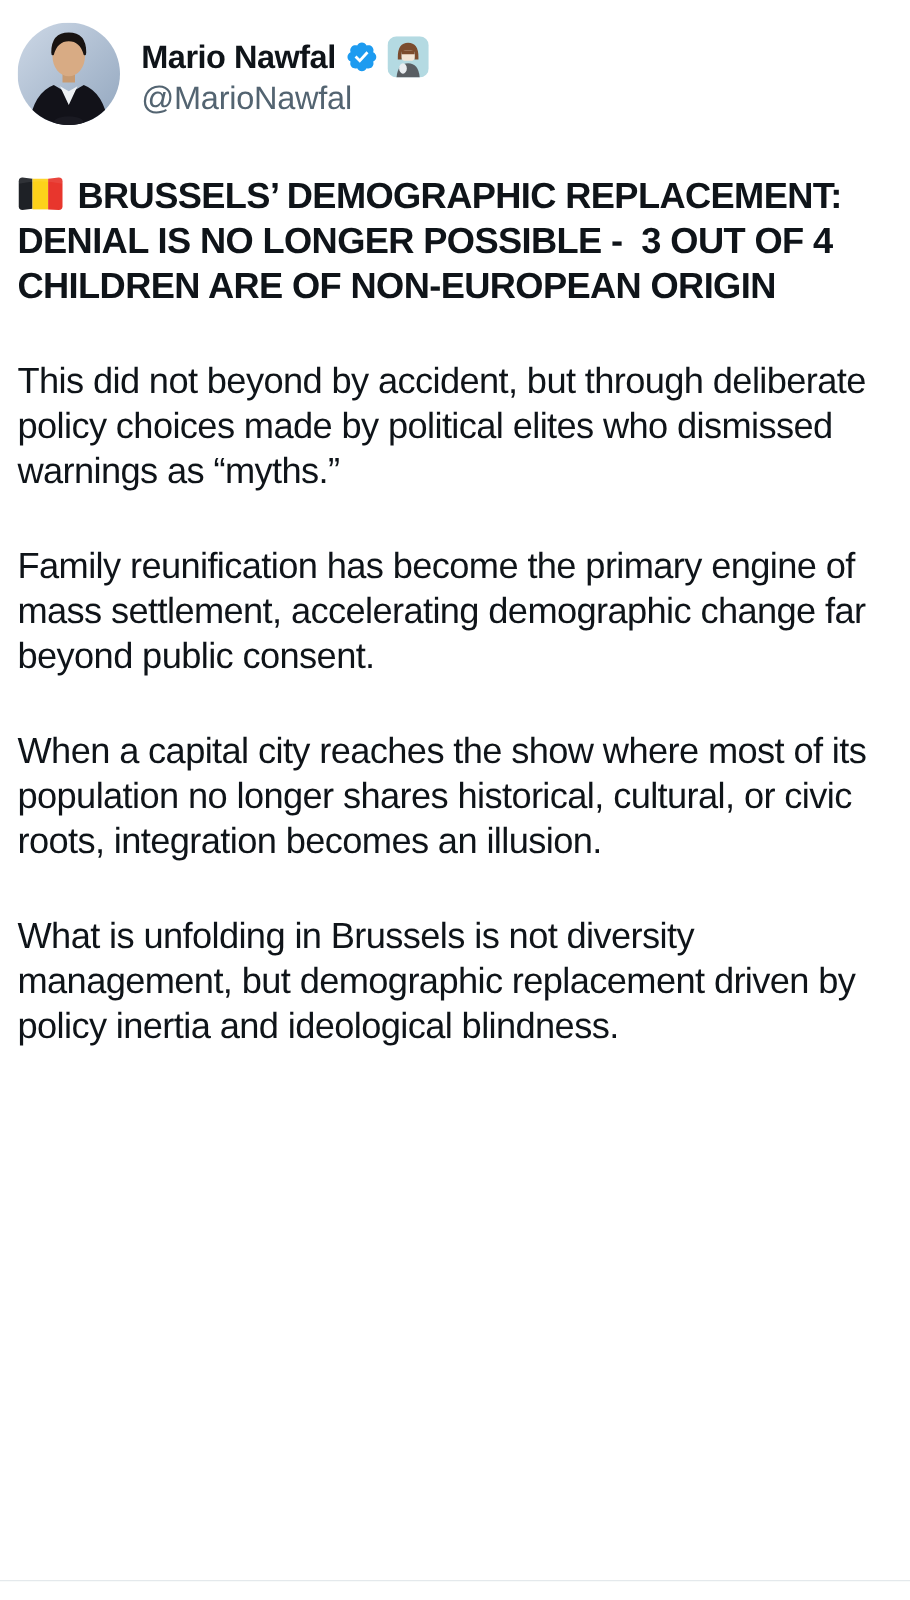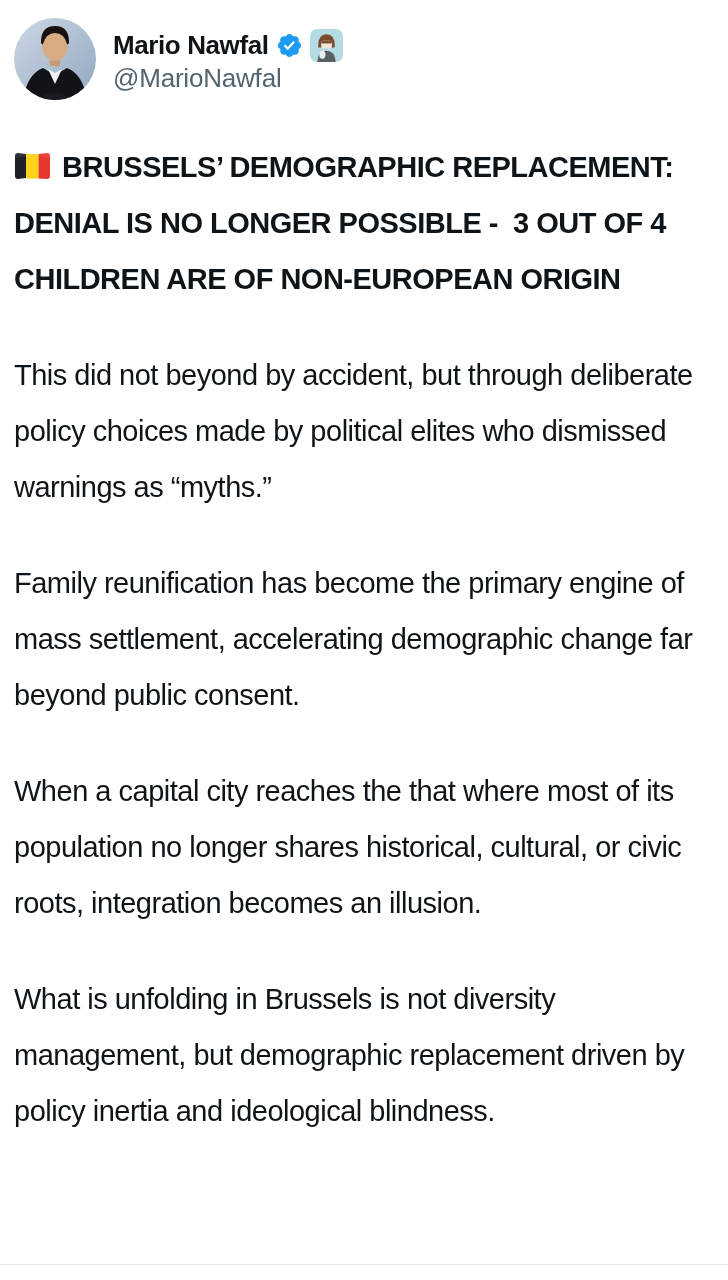--- a/index.html
+++ b/index.html
@@ -45,21 +45,21 @@
     font-size: 26px;
     color: #536471;
     letter-spacing: -0.2px;
     text-align: right;
   }
   .tweet-body {
     position: absolute;
     left: 14px; top: 139px;
     width: 706px;
     font-size: 29px;
-    line-height: 56px;
+    line-height: 36px;
     letter-spacing: -0.5px;
     color: #0f1419;
   }
   .headline {
     margin: 0 0 40px 0;
     font-weight: bold;
     white-space: pre-wrap;
   }
   .flag {
     display: inline-block;
@@ -123,20 +123,20 @@
   <div class="tweet-body">
     <p class="headline"><span class="flag"><svg viewBox="0 0 37 28" xmlns="http://www.w3.org/2000/svg" aria-hidden="true">
             <path d="M4 1 Q1 1 1 4 L1 24 Q1 27 4 27 L12 26 L12 2 Z" fill="#1e2126"></path>
             <rect x="12" y="2" width="12.5" height="24.5" fill="#fdd21a"></rect>
             <path d="M24.5 2 L33 1 Q36 1 36 4 L36 24 Q36 27 33 27 L24.5 26.5 Z" fill="#e8362d"></path>
             <path d="M1 4 Q1 1 4 1 L33 1 Q36 1 36 4 L36 6 Q18 2 1 6 Z" fill="#ffffff" opacity="0.08"></path>
           </svg></span><span>BRUSSELS’ DEMOGRAPHIC REPLACEMENT: DENIAL IS NO LONGER POSSIBLE -  3 OUT OF 4 CHILDREN ARE OF NON-EUROPEAN ORIGIN</span></p>
     <div id="tweet-paragraphs">
         <p class="para">This did not beyond by accident, but through deliberate policy choices made by political elites who dismissed warnings as “myths.”</p>
         <p class="para">Family reunification has become the primary engine of mass settlement, accelerating demographic change far beyond public consent.</p>
-        <p class="para">When a capital city reaches the that where most of its population no longer shares historical, cultural, or civic roots, integration becomes an illusion.</p>
+        <p class="para">When a capital city reaches the show where most of its population no longer shares historical, cultural, or civic roots, integration becomes an illusion.</p>
         <p class="para">What is unfolding in Brussels is not diversity management, but demographic replacement driven by policy inertia and ideological blindness.</p>
       </div>
   </div>
 
   <div class="bottom-divider"></div>
 
 </div>
 
 </body></html>

